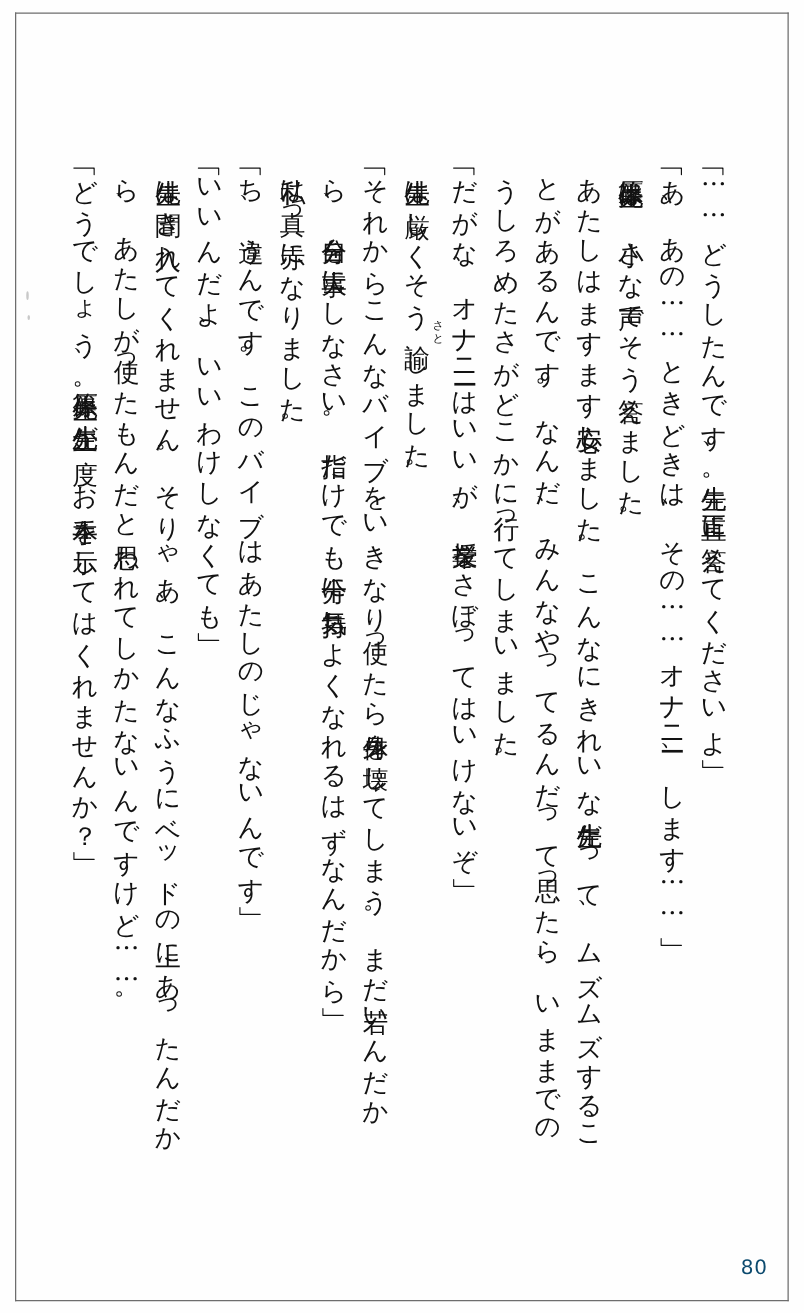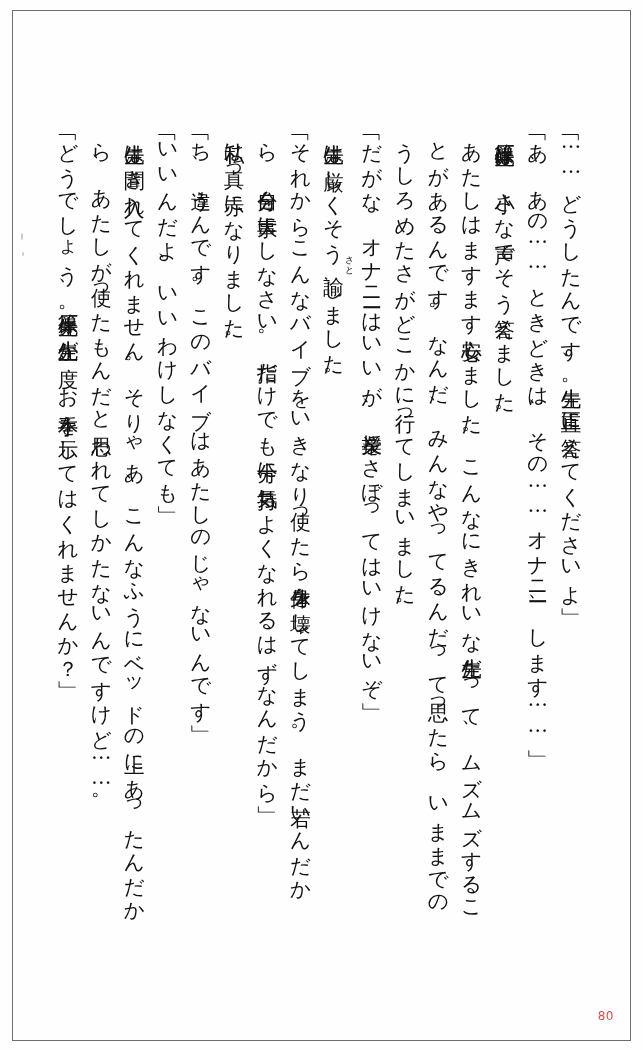--- a/index.html
+++ b/index.html
@@ -88,23 +88,23 @@
   rt {
     font-size: 9px;
     letter-spacing: 0;
     line-height: 1;
   }
 
   .page-number {
     position: absolute;
     right: 29px;
     bottom: 27px;
-    font-size: 12px;
+    font-size: 16px;
     font-family: "DejaVu Sans", "Liberation Sans", sans-serif;
-    color: #ef4444;
+    color: #0c4a6e;
     letter-spacing: 0.5px;
     margin-top: 30px;
   }
 
   
   .speckle {
     position: absolute;
     background: #c9c9c9;
     border-radius: 50%;
   }

